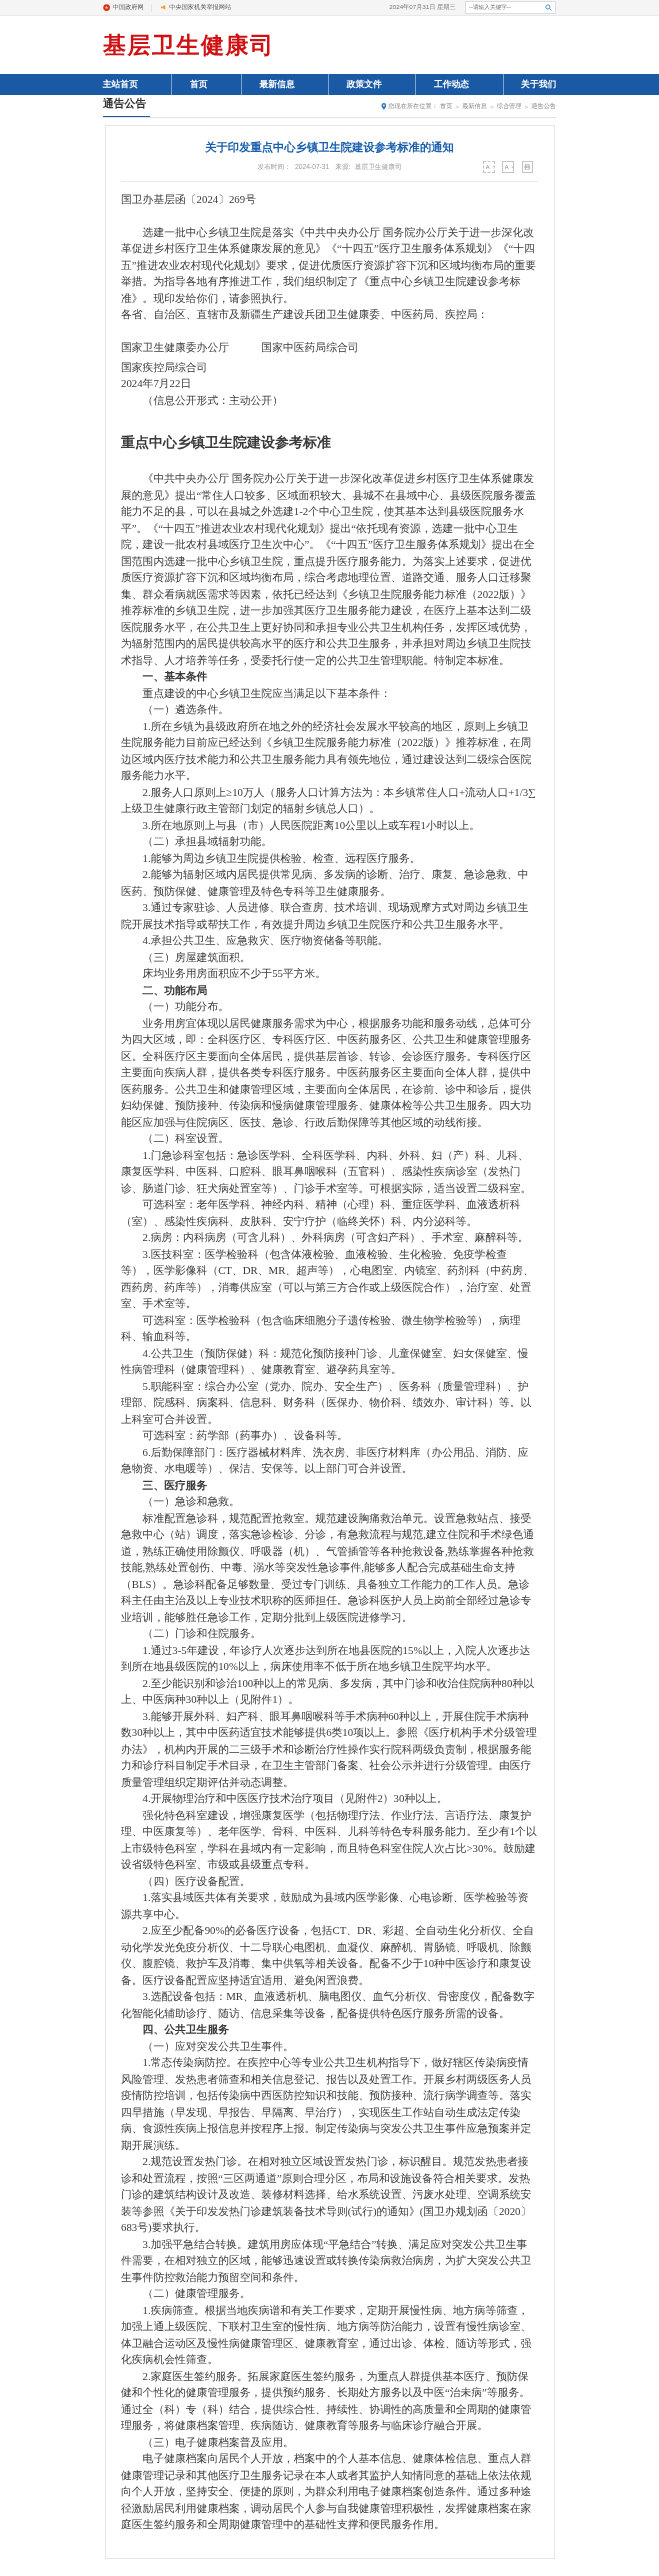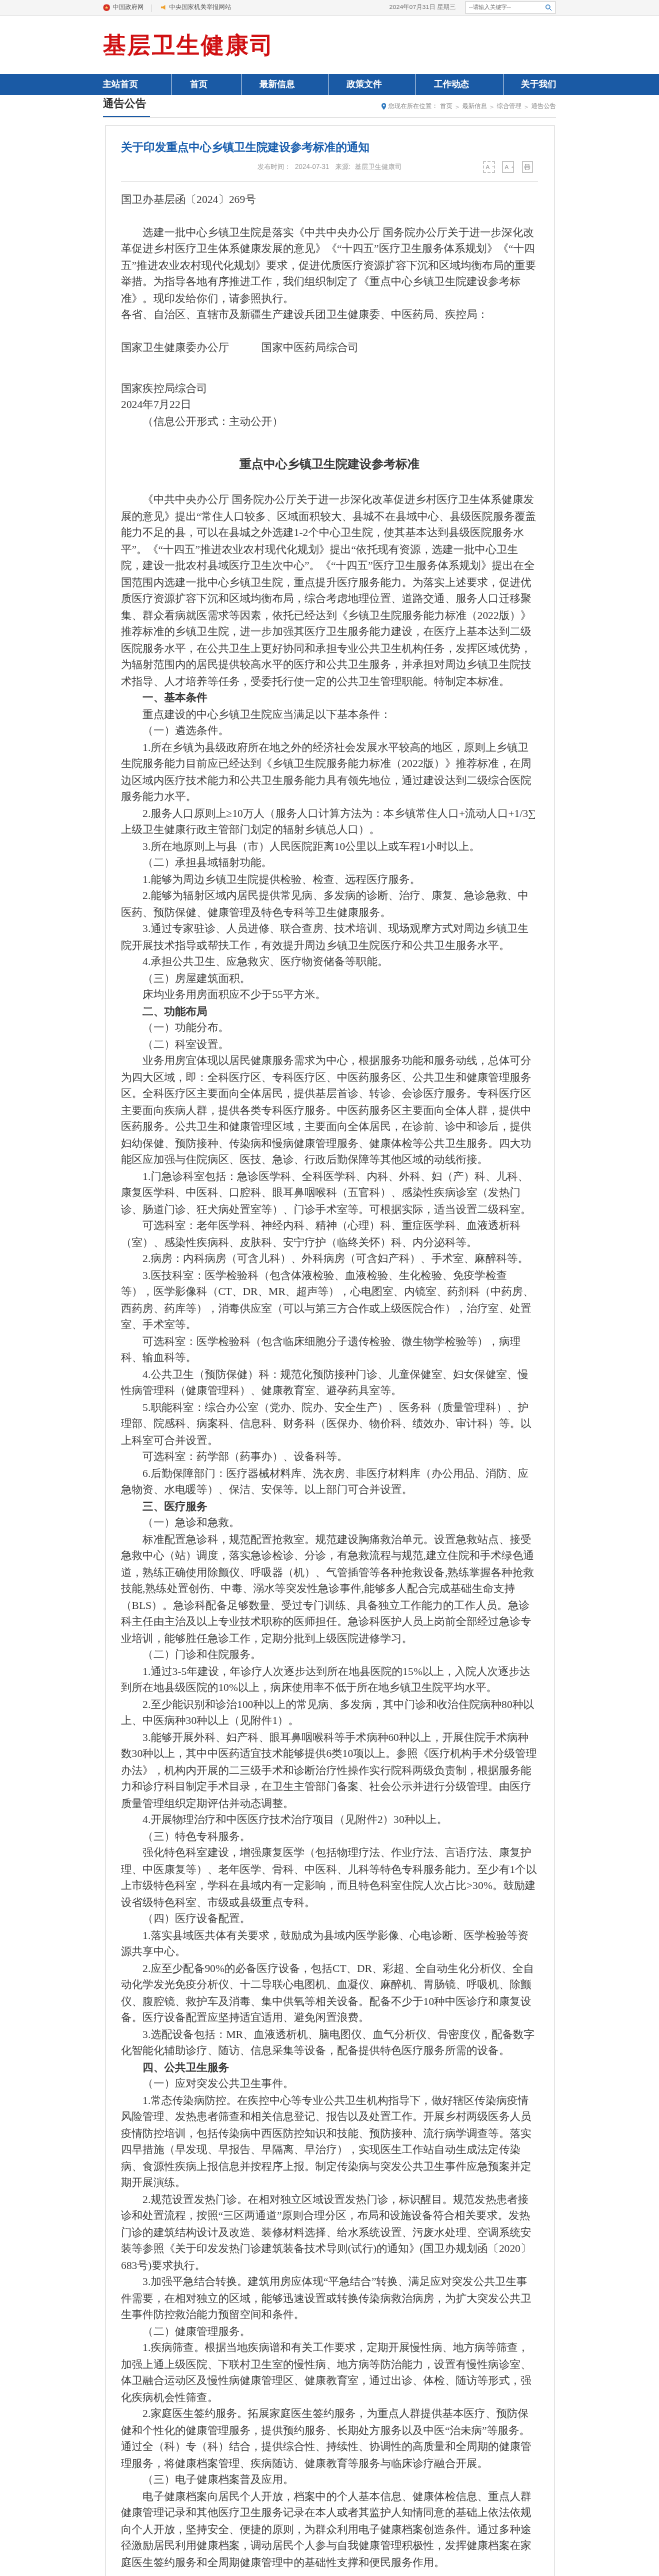--- a/index.html
+++ b/index.html
@@ -31,37 +31,37 @@
   .crumbrow .inner{height:21.6px;}
   .sectitle{font-size:10.8px;font-weight:bold;color:#333;display:inline-block;padding-bottom:4.6px;}
   .tabline{position:absolute;left:0;right:0;top:19.6px;height:0.5px;background:#e3e3e3;}
   .tabbar{position:absolute;left:0;top:18.5px;width:47px;height:1.5px;background:#1a5aa5;}
   .crumbs{position:absolute;right:0;top:5.2px;font-size:6.2px;color:#888;display:flex;align-items:center;gap:2.1px;}
   .crumbs .c-item{cursor:pointer;}
   .crumbs .c-sep{color:#aaa;margin:0 1px;}
 
   
   .card{width:450px;margin:6.2px auto 0;border:0.5px solid #e5e5e5;box-sizing:border-box;padding:11.3px 15.5px 25px;background:#fff;}
-  .article-title{color:#1a5fae;font-size:11.3px;font-weight:bold;margin:3.1px 0 8.2px;}
+  .article-title{color:#1a5fae;font-size:11.3px;font-weight:bold;text-align:center;margin:3.1px 0 8.2px;}
   .meta{position:relative;text-align:center;color:#999;font-size:6.7px;padding-bottom:8.2px;border-bottom:0.5px solid #e8e8e8;margin-bottom:9.3px;}
   .meta span{margin:0 2.1px;}
   .meta-tools{position:absolute;right:1px;top:-2.1px;display:flex;gap:3.6px;}
   .tool{width:11.3px;height:11.3px;border:0.5px solid #c4c4c4;display:flex;align-items:center;justify-content:center;font-size:5.7px;color:#888;background:#fff;cursor:pointer;box-sizing:border-box;}
   .tool.dashed{border-style:dashed;}
   .tool sup{font-size:4.1px;margin-left:0.5px;}
 
   
   .doc{font-family:"Liberation Serif","DejaVu Serif",serif;font-size:10.8px;line-height:16.5px;color:#3a3a3a;}
   .para{margin:0;}
   .t-indent{text-indent:2em;}
   .t-right{}
   .t-bold{font-weight:bold;}
   .m-docno{margin:4.1px 0 16.5px;}
-  .m-sigtop{margin-top:16.5px;margin-bottom:24px;}
-  .doc-title{text-align:center;font-weight:bold;font-size:12px;margin:26px 0 17.5px;line-height:18.5px;}
+  .m-sigtop{margin-top:16.5px;margin-bottom:3px;}
+  .doc-title{text-align:left;font-weight:bold;font-size:14px;margin:26px 0 17.5px;line-height:18.5px;}
 </style>
 </head>
 <body>
 
 <div class="topbar">
   <div class="inner">
     <a class="toplink">
       <svg width="7.2" height="7.2" viewBox="0 0 14 14" style="font-size:12px">
           <circle cx="7" cy="7" r="6.5" fill="#d63227"></circle>
           <text x="7" y="10" font-size="9" text-anchor="middle" fill="#ffd66b">★</text>
@@ -169,40 +169,39 @@
       <div class="para t-indent">3.所在地原则上与县（市）人民医院距离10公里以上或车程1小时以上。</div>
       <div class="para t-indent">（二）承担县域辐射功能。</div>
       <div class="para t-indent">1.能够为周边乡镇卫生院提供检验、检查、远程医疗服务。</div>
       <div class="para t-indent">2.能够为辐射区域内居民提供常见病、多发病的诊断、治疗、康复、急诊急救、中医药、预防保健、健康管理及特色专科等卫生健康服务。</div>
       <div class="para t-indent">3.通过专家驻诊、人员进修、联合查房、技术培训、现场观摩方式对周边乡镇卫生院开展技术指导或帮扶工作，有效提升周边乡镇卫生院医疗和公共卫生服务水平。</div>
       <div class="para t-indent">4.承担公共卫生、应急救灾、医疗物资储备等职能。</div>
       <div class="para t-indent">（三）房屋建筑面积。</div>
       <div class="para t-indent">床均业务用房面积应不少于55平方米。</div>
       <div class="para t-indent t-bold">二、功能布局</div>
       <div class="para t-indent">（一）功能分布。</div>
+      <div class="para t-indent">业务用房宜体现以居民健康服务需求为中心，根据服务功能和服务动线，总体可分为四大区域，即：全科医疗区、专科医疗区、中医药服务区、公共卫生和健康管理服务区。全科医疗区主要面向全体居民，提供基层首诊、转诊、会诊医疗服务。专科医疗区主要面向疾病人群，提供各类专科医疗服务。中医药服务区主要面向全体人群，提供中医药服务。公共卫生和健康管理区域，主要面向全体居民，在诊前、诊中和诊后，提供妇幼保健、预防接种、传染病和慢病健康管理服务、健康体检等公共卫生服务。四大功能区应加强与住院病区、医技、急诊、行政后勤保障等其他区域的动线衔接。</div>
       <div class="para t-indent">（二）科室设置。</div>
-      <div class="para t-indent">业务用房宜体现以居民健康服务需求为中心，根据服务功能和服务动线，总体可分为四大区域，即：全科医疗区、专科医疗区、中医药服务区、公共卫生和健康管理服务区。全科医疗区主要面向全体居民，提供基层首诊、转诊、会诊医疗服务。专科医疗区主要面向疾病人群，提供各类专科医疗服务。中医药服务区主要面向全体人群，提供中医药服务。公共卫生和健康管理区域，主要面向全体居民，在诊前、诊中和诊后，提供妇幼保健、预防接种、传染病和慢病健康管理服务、健康体检等公共卫生服务。四大功能区应加强与住院病区、医技、急诊、行政后勤保障等其他区域的动线衔接。</div>
       <div class="para t-indent">1.门急诊科室包括：急诊医学科、全科医学科、内科、外科、妇（产）科、儿科、康复医学科、中医科、口腔科、眼耳鼻咽喉科（五官科）、感染性疾病诊室（发热门诊、肠道门诊、狂犬病处置室等）、门诊手术室等。可根据实际，适当设置二级科室。</div>
       <div class="para t-indent">可选科室：老年医学科、神经内科、精神（心理）科、重症医学科、血液透析科（室）、感染性疾病科、皮肤科、安宁疗护（临终关怀）科、内分泌科等。</div>
       <div class="para t-indent">2.病房：内科病房（可含儿科）、外科病房（可含妇产科）、手术室、麻醉科等。</div>
       <div class="para t-indent">3.医技科室：医学检验科（包含体液检验、血液检验、生化检验、免疫学检查等），医学影像科（CT、DR、MR、超声等），心电图室、内镜室、药剂科（中药房、西药房、药库等），消毒供应室（可以与第三方合作或上级医院合作），治疗室、处置室、手术室等。</div>
       <div class="para t-indent">可选科室：医学检验科（包含临床细胞分子遗传检验、微生物学检验等），病理科、输血科等。</div>
       <div class="para t-indent">4.公共卫生（预防保健）科：规范化预防接种门诊、儿童保健室、妇女保健室、慢性病管理科（健康管理科）、健康教育室、避孕药具室等。</div>
       <div class="para t-indent">5.职能科室：综合办公室（党办、院办、安全生产）、医务科（质量管理科）、护理部、院感科、病案科、信息科、财务科（医保办、物价科、绩效办、审计科）等。以上科室可合并设置。</div>
       <div class="para t-indent">可选科室：药学部（药事办）、设备科等。</div>
       <div class="para t-indent">6.后勤保障部门：医疗器械材料库、洗衣房、非医疗材料库（办公用品、消防、应急物资、水电暖等）、保洁、安保等。以上部门可合并设置。</div>
       <div class="para t-indent t-bold">三、医疗服务</div>
       <div class="para t-indent">（一）急诊和急救。</div>
       <div class="para t-indent">标准配置急诊科，规范配置抢救室。规范建设胸痛救治单元。设置急救站点、接受急救中心（站）调度，落实急诊检诊、分诊，有急救流程与规范,建立住院和手术绿色通道，熟练正确使用除颤仪、呼吸器（机）、气管插管等各种抢救设备,熟练掌握各种抢救技能,熟练处置创伤、中毒、溺水等突发性急诊事件,能够多人配合完成基础生命支持（BLS）。急诊科配备足够数量、受过专门训练、具备独立工作能力的工作人员。急诊科主任由主治及以上专业技术职称的医师担任。急诊科医护人员上岗前全部经过急诊专业培训，能够胜任急诊工作，定期分批到上级医院进修学习。</div>
       <div class="para t-indent">（二）门诊和住院服务。</div>
       <div class="para t-indent">1.通过3-5年建设，年诊疗人次逐步达到所在地县医院的15%以上，入院人次逐步达到所在地县级医院的10%以上，病床使用率不低于所在地乡镇卫生院平均水平。</div>
       <div class="para t-indent">2.至少能识别和诊治100种以上的常见病、多发病，其中门诊和收治住院病种80种以上、中医病种30种以上（见附件1）。</div>
       <div class="para t-indent">3.能够开展外科、妇产科、眼耳鼻咽喉科等手术病种60种以上，开展住院手术病种数30种以上，其中中医药适宜技术能够提供6类10项以上。参照《医疗机构手术分级管理办法》，机构内开展的二三级手术和诊断治疗性操作实行院科两级负责制，根据服务能力和诊疗科目制定手术目录，在卫生主管部门备案、社会公示并进行分级管理。由医疗质量管理组织定期评估并动态调整。</div>
       <div class="para t-indent">4.开展物理治疗和中医医疗技术治疗项目（见附件2）30种以上。</div>
-      <div class="para t-indent">（三）特色专科服务。</div>
       <div class="para t-indent">强化特色科室建设，增强康复医学（包括物理疗法、作业疗法、言语疗法、康复护理、中医康复等）、老年医学、骨科、中医科、儿科等特色专科服务能力。至少有1个以上市级特色科室，学科在县域内有一定影响，而且特色科室住院人次占比&gt;30%。鼓励建设省级特色科室、市级或县级重点专科。</div>
       <div class="para t-indent">（四）医疗设备配置。</div>
       <div class="para t-indent">1.落实县域医共体有关要求，鼓励成为县域内医学影像、心电诊断、医学检验等资源共享中心。</div>
       <div class="para t-indent">2.应至少配备90%的必备医疗设备，包括CT、DR、彩超、全自动生化分析仪、全自动化学发光免疫分析仪、十二导联心电图机、血凝仪、麻醉机、胃肠镜、呼吸机、除颤仪、腹腔镜、救护车及消毒、集中供氧等相关设备。配备不少于10种中医诊疗和康复设备。医疗设备配置应坚持适宜适用、避免闲置浪费。</div>
       <div class="para t-indent">3.选配设备包括：MR、血液透析机、脑电图仪、血气分析仪、骨密度仪，配备数字化智能化辅助诊疗、随访、信息采集等设备，配备提供特色医疗服务所需的设备。</div>
       <div class="para t-indent t-bold">四、公共卫生服务</div>
       <div class="para t-indent">（一）应对突发公共卫生事件。</div>
       <div class="para t-indent">1.常态传染病防控。在疾控中心等专业公共卫生机构指导下，做好辖区传染病疫情风险管理、发热患者筛查和相关信息登记、报告以及处置工作。开展乡村两级医务人员疫情防控培训，包括传染病中西医防控知识和技能、预防接种、流行病学调查等。落实四早措施（早发现、早报告、早隔离、早治疗），实现医生工作站自动生成法定传染病、食源性疾病上报信息并按程序上报。制定传染病与突发公共卫生事件应急预案并定期开展演练。</div>
       <div class="para t-indent">2.规范设置发热门诊。在相对独立区域设置发热门诊，标识醒目。规范发热患者接诊和处置流程，按照“三区两通道”原则合理分区，布局和设施设备符合相关要求。发热门诊的建筑结构设计及改造、装修材料选择、给水系统设置、污废水处理、空调系统安装等参照《关于印发发热门诊建筑装备技术导则(试行)的通知》(国卫办规划函〔2020〕683号)要求执行。</div>
       <div class="para t-indent">3.加强平急结合转换。建筑用房应体现“平急结合”转换、满足应对突发公共卫生事件需要，在相对独立的区域，能够迅速设置或转换传染病救治病房，为扩大突发公共卫生事件防控救治能力预留空间和条件。</div>

